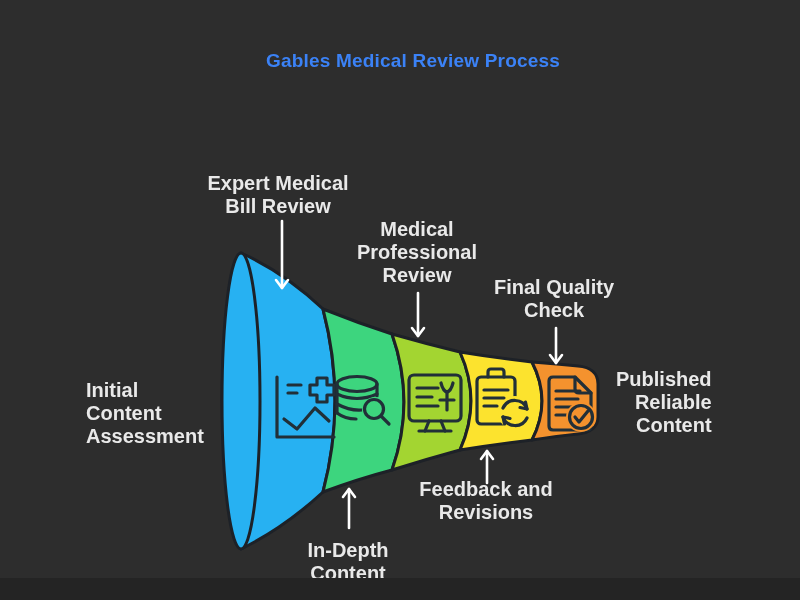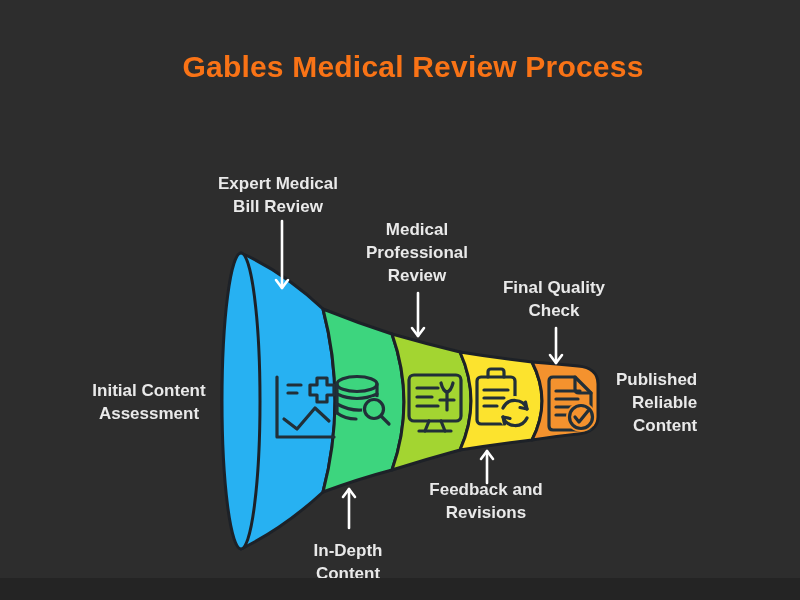--- a/index.html
+++ b/index.html
@@ -3,28 +3,28 @@
 <meta charset="utf-8">
 <style>
   html,body{margin:0;padding:0;background:#2d2d2d;}
   .canvas{
     position:relative;width:800px;height:600px;overflow:hidden;
     background:#2d2d2d;font-family:"Liberation Sans",sans-serif;
   }
   .footer-strip{position:absolute;left:0;bottom:0;width:800px;height:22px;background:#242424;}
   .page-title{
     position:absolute;top:50px;left:413px;transform:translateX(-50%);
-    font-size:30px;font-weight:700;color:#f97316;white-space:nowrap;letter-spacing:.2px;
+    font-size:19px;font-weight:700;color:#3b82f6;white-space:nowrap;letter-spacing:.2px;
   }
   .label{
-    position:absolute;font-size:17px;line-height:23px;font-weight:700;color:#e9e9e9;
+    position:absolute;font-size:20px;line-height:23px;font-weight:700;color:#e9e9e9;
     white-space:pre-line;text-align:center;
   }
   .label.centered{transform:translateX(-50%);}
-  .label.right-aligned{text-align:center;}
+  .label.right-aligned{text-align:left;}
   .label.left-aligned{text-align:right;}
   svg{position:absolute;top:0;left:0;}
   .seg{stroke:#1d2127;stroke-width:3;stroke-linejoin:round;}
   .rim{stroke:#1d2127;stroke-width:3;}
   .icon{fill:none;stroke:#212f38;stroke-width:3.2;stroke-linecap:round;stroke-linejoin:round;}
   .mask{stroke:none;}
   .arrow{fill:none;stroke-width:2.6;stroke-linecap:round;stroke-linejoin:round;}
 </style>
 </head>
 <body>

